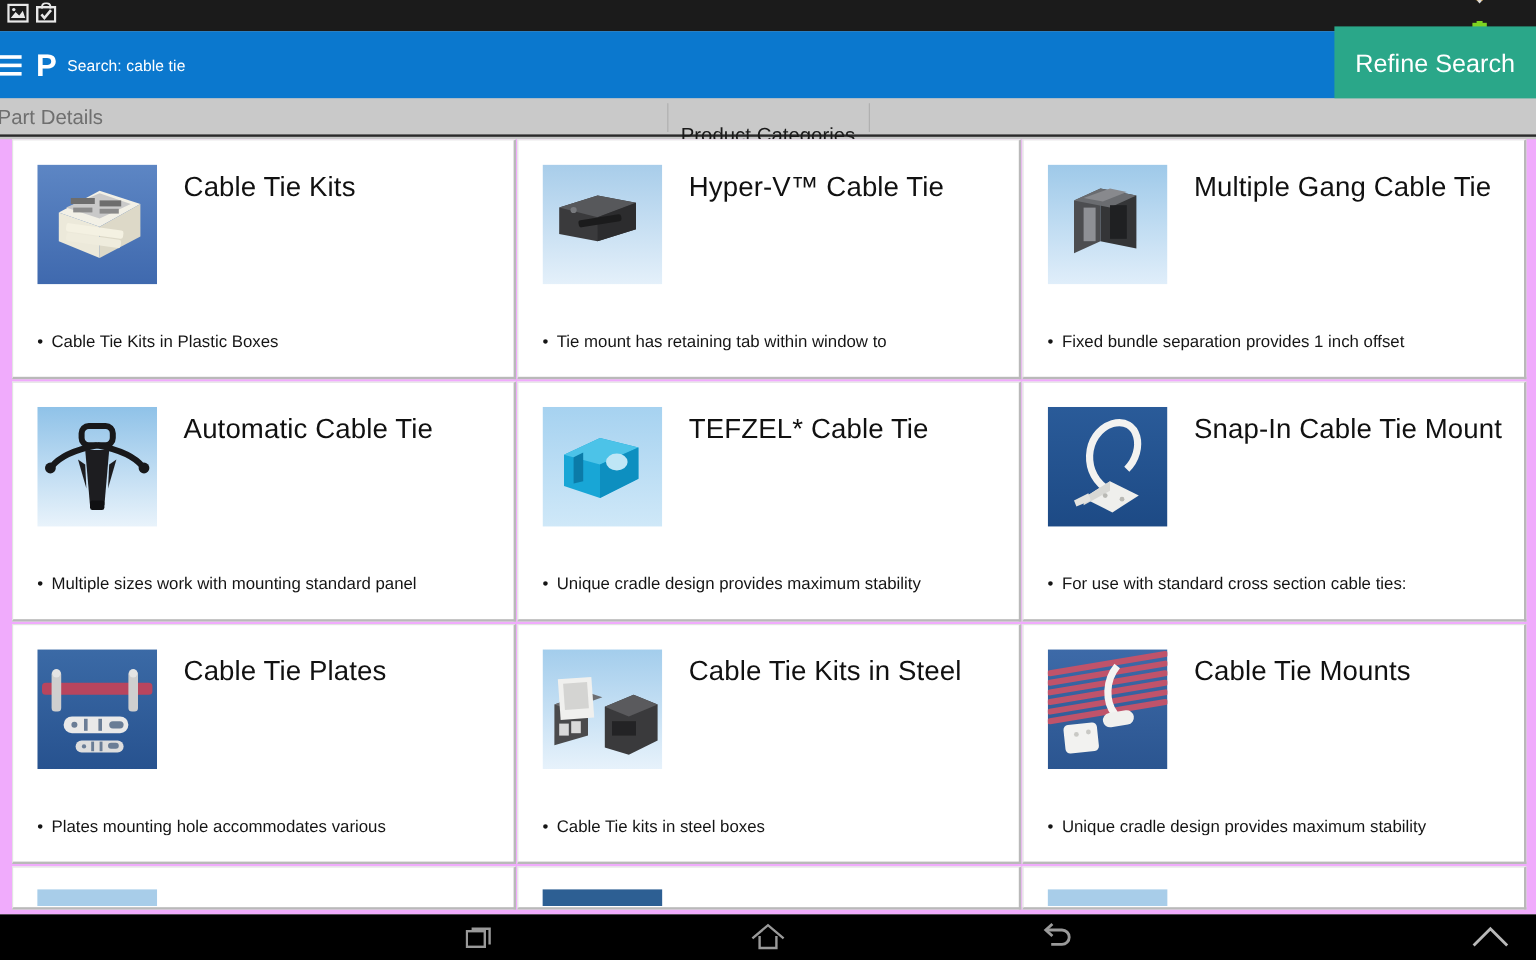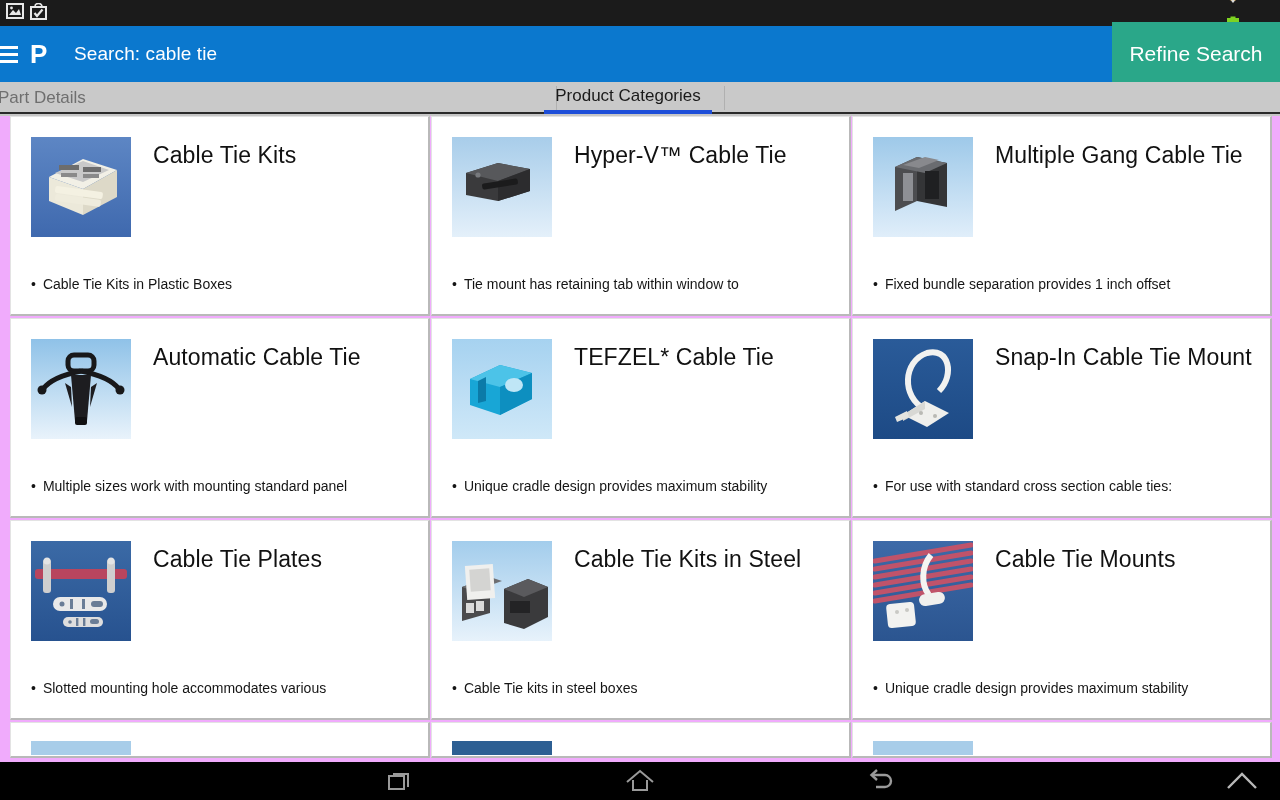--- a/index.html
+++ b/index.html
@@ -33,22 +33,22 @@
     width: 22px; height: 56px; margin-left: 0px;
     display: flex; flex-direction: column; justify-content: center; gap: 4px;
     padding-left: 0px;
   }
   .hamburger span { display:block; width: 18px; height: 3px; background: #ffffff; }
   .brand-logo {
     width: 28px; height: 30px; margin-left: 6px;
     display: flex; align-items: center; justify-content: center;
   }
   .search-label {
-    margin-left: 18px; color: #ffffff;
-    font-size: 19px; letter-spacing: .1px;
+    color: #ffffff;
+    font-size: 13px; letter-spacing: .1px;
   }
   .refine-btn {
     margin-left: auto; height: 64px; width: 168px;
     background: #2aa789;
     display: flex; align-items: center; justify-content: center;
     color: #ffffff; font-size: 21px; text-align: right;
   }
 
   
   .tabstrip {
@@ -57,22 +57,23 @@
     background: #c9c9c9;
     border-bottom: 2px solid #2a2a2a;
   }
   .tab {
     position: absolute; top: 0; height: 32px;
     display: flex; align-items: center; justify-content: center;
     font-size: 17px;
   }
   .tab-inactive { color: #6f6f6f; left: -4px; width: 160px; justify-content: flex-start; padding-left: 2px;}
   .tab-active {
-    color: #1a1a1a; left: 544px; width: 168px;
-    border-bottom: 4px solid #1d4ed8;
+    color: #1a1a1a; left: 556px; width: 168px;
+    border-bottom: 4px solid #7f1d1d;
+    margin-top: 17px;
   }
   .tab-sep { position:absolute; top:4px; height: 24px; width: 1px; background: #b0b0b0; }
 
   
   .content {
     position: absolute; top: 116px; left: 0;
     width: 1280px; height: 646px;
     background: #f0abfc;
     overflow: hidden;
   }
@@ -364,21 +365,21 @@
     <rect x="60" y="60" width="12" height="6" rx="3" fill="#6a7d96"></rect>
     <rect x="32" y="76" width="40" height="10" rx="5" fill="#dedede"></rect>
     <circle cx="39" cy="81" r="1.8" fill="#6a7d96"></circle>
     <rect x="45" y="77" width="2.4" height="8" fill="#6a7d96"></rect>
     <rect x="52" y="77" width="2.4" height="8" fill="#6a7d96"></rect>
     <rect x="59" y="78" width="9" height="5" rx="2.5" fill="#6a7d96"></rect>
             </svg>
           </div>
           <div class="card-title">Cable Tie Plates</div>
         </div>
-        <div class="card-bullet"><span class="dot">•</span><span>Slotted mounting hole accommodates various</span></div>
+        <div class="card-bullet"><span class="dot">•</span><span>Plates mounting hole accommodates various</span></div>
       </div>
       <div class="card">
         <div class="card-head">
           <div class="thumb">
     <svg viewBox="0 0 100 100">
               <defs>
                 <linearGradient id="g8" x1="0" y1="0" x2="0" y2="1">
       <stop offset="0" stop-color="#a3cdec"></stop>
                   <stop offset="1" stop-color="#e7f2fb"></stop>
                 </linearGradient>

